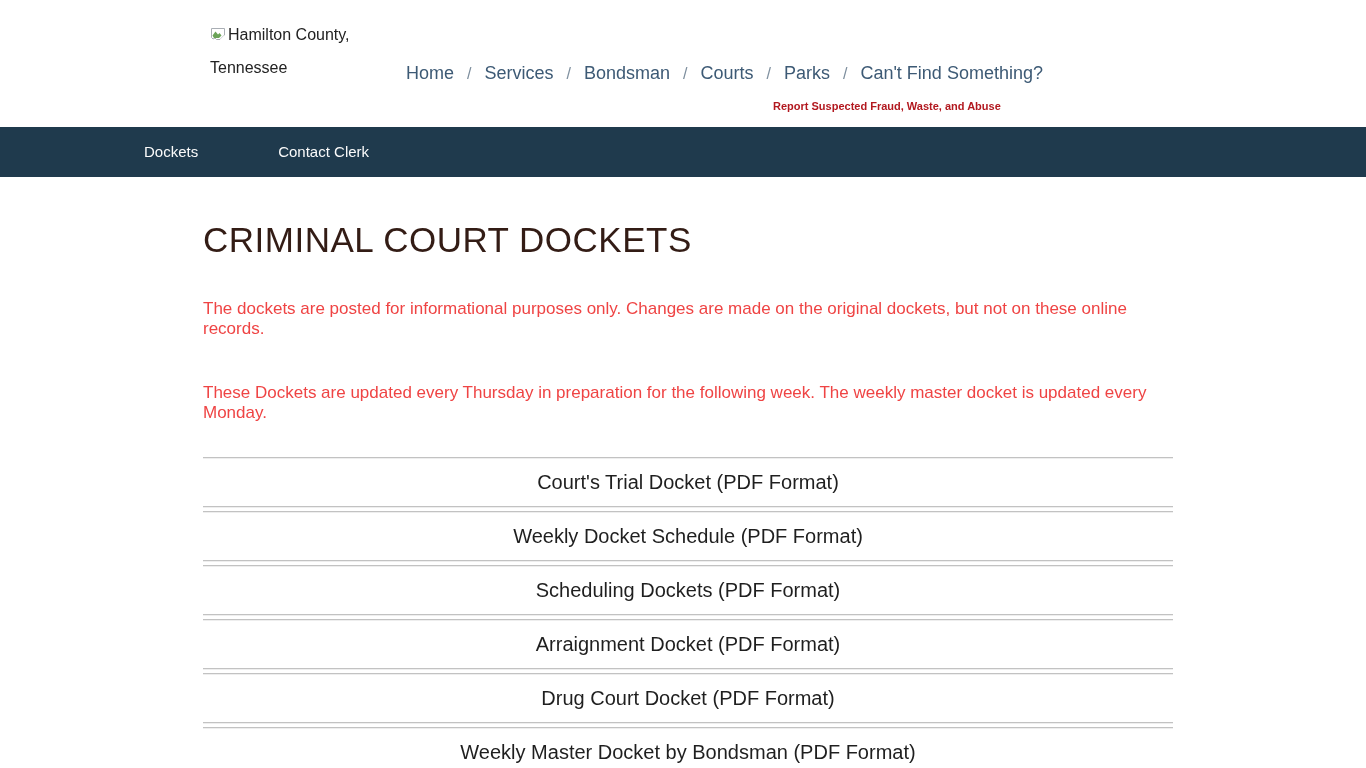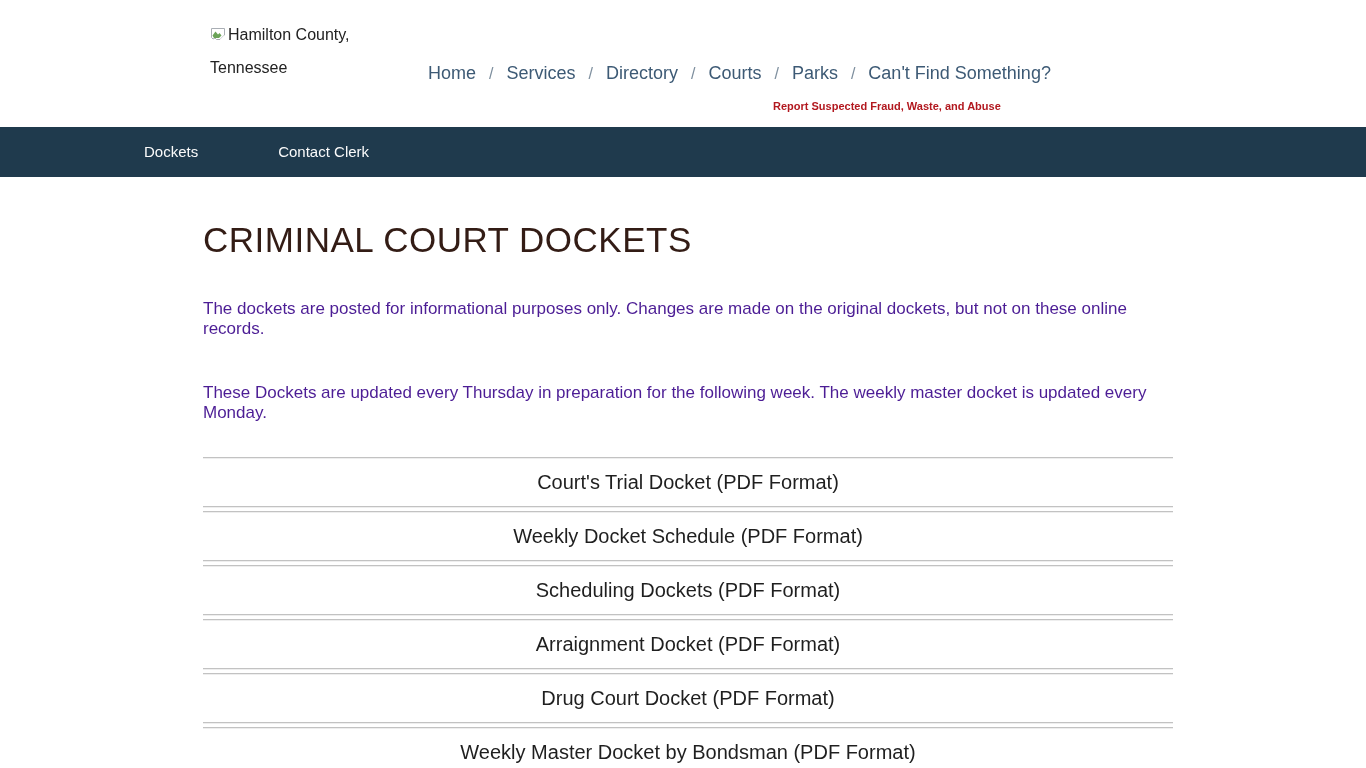--- a/index.html
+++ b/index.html
@@ -28,21 +28,21 @@
     cursor: pointer;
   }
   .logo-block .img-icon {
     display: inline-block;
     width: 16px; height: 16px;
     vertical-align: -2px;
     margin-right: 2px;
   }
   .top-nav {
     position: absolute;
-    left: 428px; top: 63px;
+    left: 406px; top: 63px;
     display: flex;
     align-items: center;
     font-size: 18px;
     white-space: nowrap;
   }
   .top-nav a {
     color: #3d5a75;
     text-decoration: none;
   }
   .top-nav .sep {
@@ -86,21 +86,21 @@
   h1.page-title {
     margin-top: 43px;
     font-size: 35px;
     font-weight: 400;
     color: #331c15;
     letter-spacing: 0.5px;
   }
   .content p {
     font-size: 17px;
     line-height: 20px;
-    color: #4c1d95;
+    color: #ef4444;
   }
   .content p.first { margin-top: 39px; }
   .content p.second { margin-top: 44px; }
 
   .docket-list { margin-top: 34px; }
   .docket-list hr {
     border: 0;
     border-top: 1px solid #c2c2c2;
     border-bottom: 1px solid #eeeeee;
     margin: 3px 0;
@@ -128,21 +128,21 @@
       </svg>
     </span><span>Hamilton County,</span><br>
     <span>Tennessee</span>
   </div>
 
   <nav class="top-nav">
     <a href="#">Home</a>
     <span class="sep">/</span>
     <a href="#">Services</a>
     <span class="sep">/</span>
-    <a href="#">Directory</a>
+    <a href="#">Bondsman</a>
     <span class="sep">/</span>
     <a href="#">Courts</a>
     <span class="sep">/</span>
     <a href="#">Parks</a>
     <span class="sep">/</span>
     <a href="#">Can't Find Something?</a>
   </nav>
 
   <a href="#" class="fraud-link">Report Suspected Fraud, Waste, and Abuse</a>
 </header>

